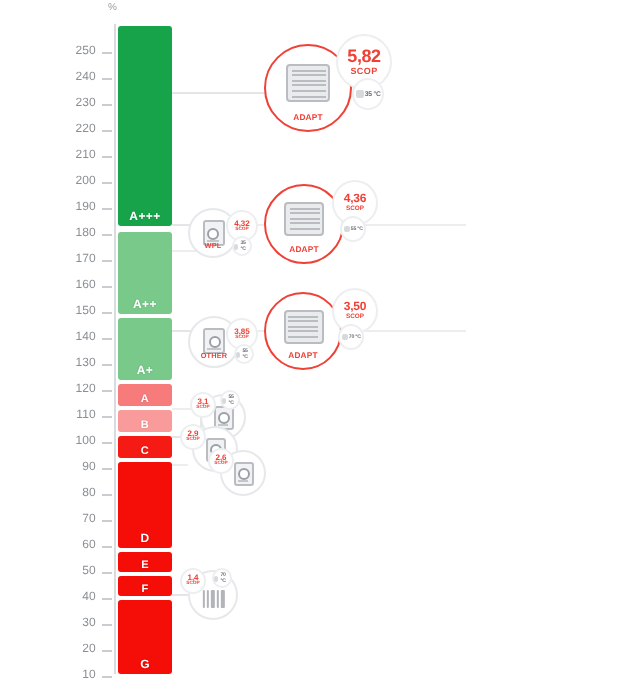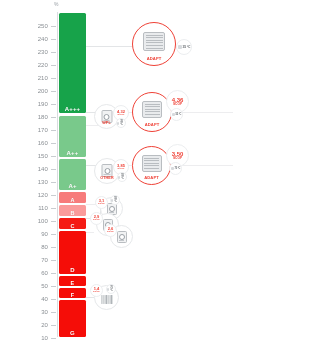--- a/index.html
+++ b/index.html
@@ -287,20 +287,24 @@
     <div class="dev dev-ac" style="top:9px;width:22px;height:19px">
       <i></i>
         <i></i>
         <i></i>
         <i></i>
         <i></i>
         <i></i>
     </div>
     <span class="brand">ADAPT</span>
   </div>
+  <div class="scop big" style="left:168px;top:17px;width:28px;height:28px">
+    <span class="val">5,82</span>
+    <span class="cap">SCOP</span>
+  </div>
   <div class="temp" style="left:176px;top:39px;width:16px;height:16px">
     <span class="ticon"></span>
     <span class="tv">35 °C</span>
   </div>
 
   <div class="bubble hl" style="left:132px;top:92px;width:40px;height:40px">
     <div class="dev dev-ac" style="top:8px;width:20px;height:17px">
       <i></i>
         <i></i>
         <i></i>

